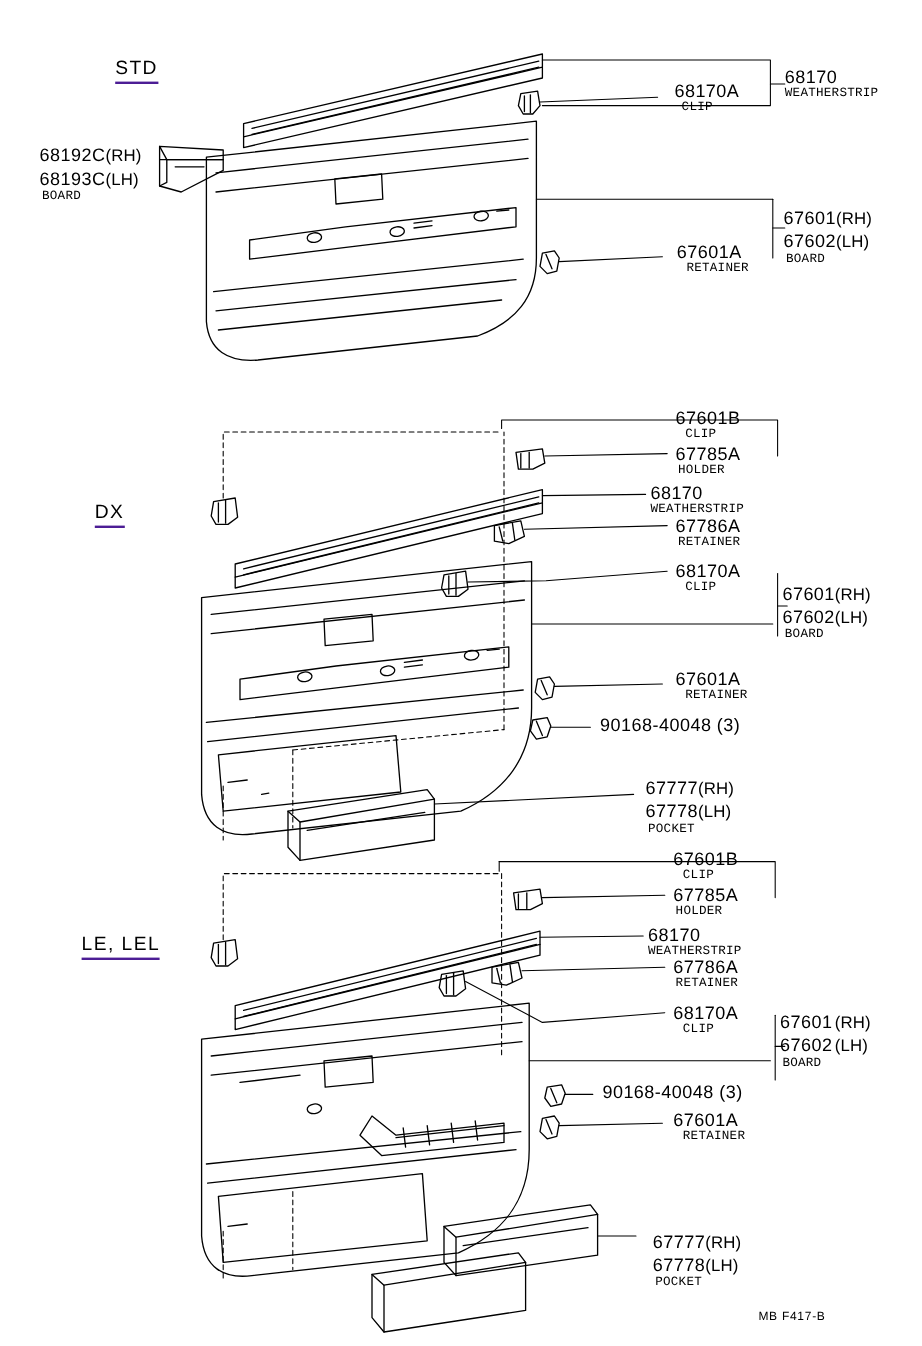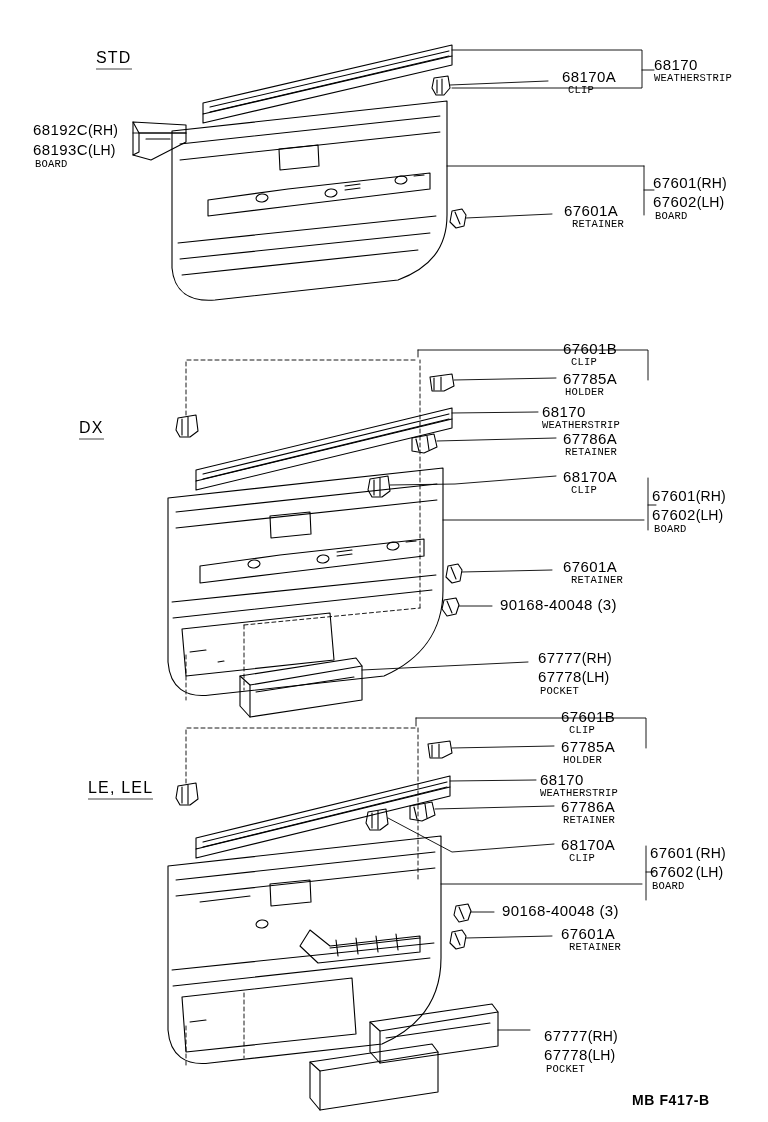--- a/index.html
+++ b/index.html
@@ -42,28 +42,27 @@
     font-family: Liberation Mono, monospace;
   }
   .side {
     font-size: 14px;
     letter-spacing: 0.1px;
   }
   .grade {
     font-size: 16px;
     font-weight: normal;
     letter-spacing: 1.2px;
-    border-bottom: 2px solid #a3a3a3;
+    border-bottom: 2px solid #4c1d95;
     padding-bottom: 1px;
   }
   .footer {
     position: absolute;
-    font-size: 14px;
+    font-size: 10px;
     letter-spacing: 0.6px;
-    font-weight: bold;
   }
   .row { display: block; }
 </style>
 </head>
 <body>
 
 <div id="diagram-root">
 
   <svg class="art" viewBox="0 0 768 1122" xmlns="http://www.w3.org/2000/svg">
     <g fill="none" stroke="#000" stroke-width="1.1" stroke-linejoin="round" stroke-linecap="round">
@@ -381,21 +380,21 @@
   <div class="lbl pn" style="left:500px; top:597px;">90168-40048 (3)</div>
 
   <div class="lbl" style="left:538px; top:650px;">
     <span class="pn">67777</span><span class="side">(RH)</span>
   </div>
   <div class="lbl" style="left:538px; top:669px;">
     <span class="pn">67778</span><span class="side">(LH)</span>
     <span class="sub row" style="margin-left:2px;">POCKET</span>
   </div>
 
-  <div class="lbl grade" style="left:88px; top:780px;">LE, LEL</div>
+  <div class="lbl grade" style="left:68px; top:780px;">LE, LEL</div>
 
   <div class="lbl" style="left:561px; top:709px;">
     <span class="pn row">67601B</span>
     <span class="sub row" style="margin-left:8px;">CLIP</span>
   </div>
 
   <div class="lbl" style="left:561px; top:739px;">
     <span class="pn row">67785A</span>
     <span class="sub row" style="margin-left:2px;">HOLDER</span>
   </div>

